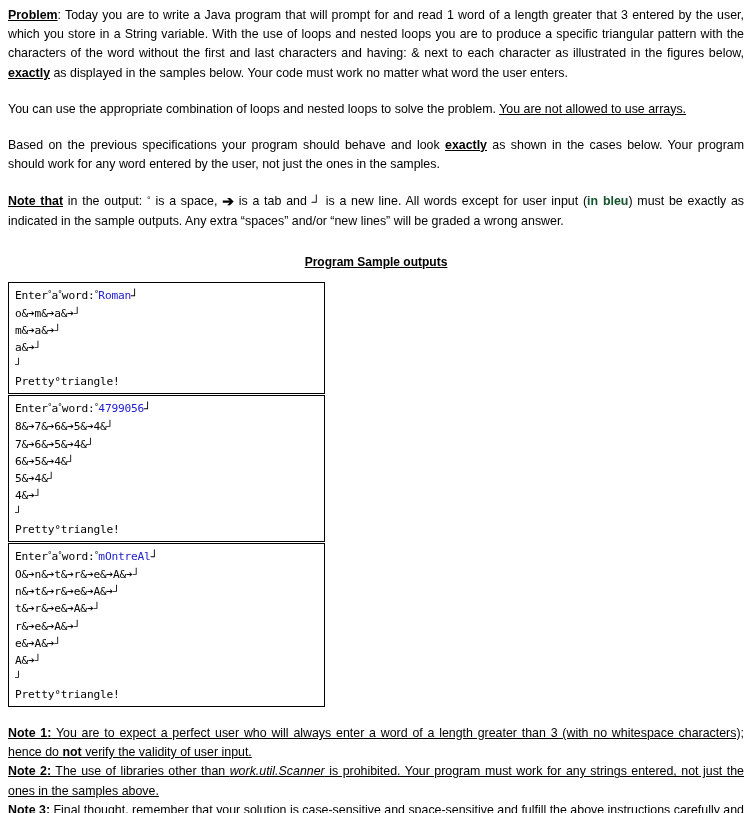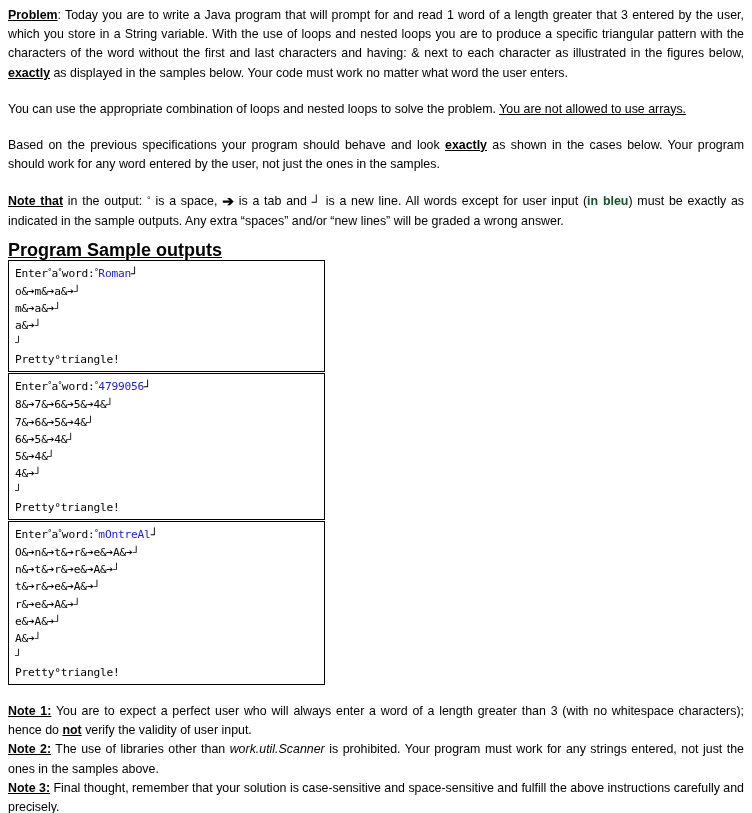--- a/index.html
+++ b/index.html
@@ -28,25 +28,26 @@
   }
   .spacer-sm { height: 17px; }
   .spacer-xs { height: 11px; }
   .bu { font-weight: bold; text-decoration: underline; }
   .b  { font-weight: normal; }
   .u  { text-decoration: underline; }
   .i  { font-style: italic; }
   .blue-b { color: #14532d; font-weight: bold; }
 
   .section-title {
-    font-size: 18px;
+    font-size: 12px;
     font-weight: bold;
     text-decoration: underline;
     line-height: 16px;
-    margin: 0;
+    margin: 12px;
+    text-align: center;
   }
 
   .samples {
     margin-top: 2px;
     width: 251px;
   }
   .sample-box {
     border: 1.3px solid #000000;
     box-sizing: border-box;
     width: 317px;
@@ -86,20 +87,21 @@
   }
   .notes {
     margin-top: 17px;
   }
   .note-line {
     font-size: 12.4px;
     line-height: 19.2px;
     text-align: justify;
     text-justify: inter-word;
     margin: 0;
+    text-decoration: underline;
   }
 </style>
 </head>
 <body>
 
 <div class="page">
 
   <p class="para"><span class="bu">Problem</span><span>: Today you are to write a Java program that will prompt for and read 1 word of a length greater that 3 entered by the user, which you store in a String variable. With the use of loops and nested loops you are to produce a specific triangular pattern with the characters of the word without the first and last characters and having: &amp; next to each character as illustrated in the figures below, </span><span class="bu">exactly</span><span> as displayed in the samples below. Your code must work no matter what word the user enters.</span></p>
 
   <div class="spacer-sm"></div>

